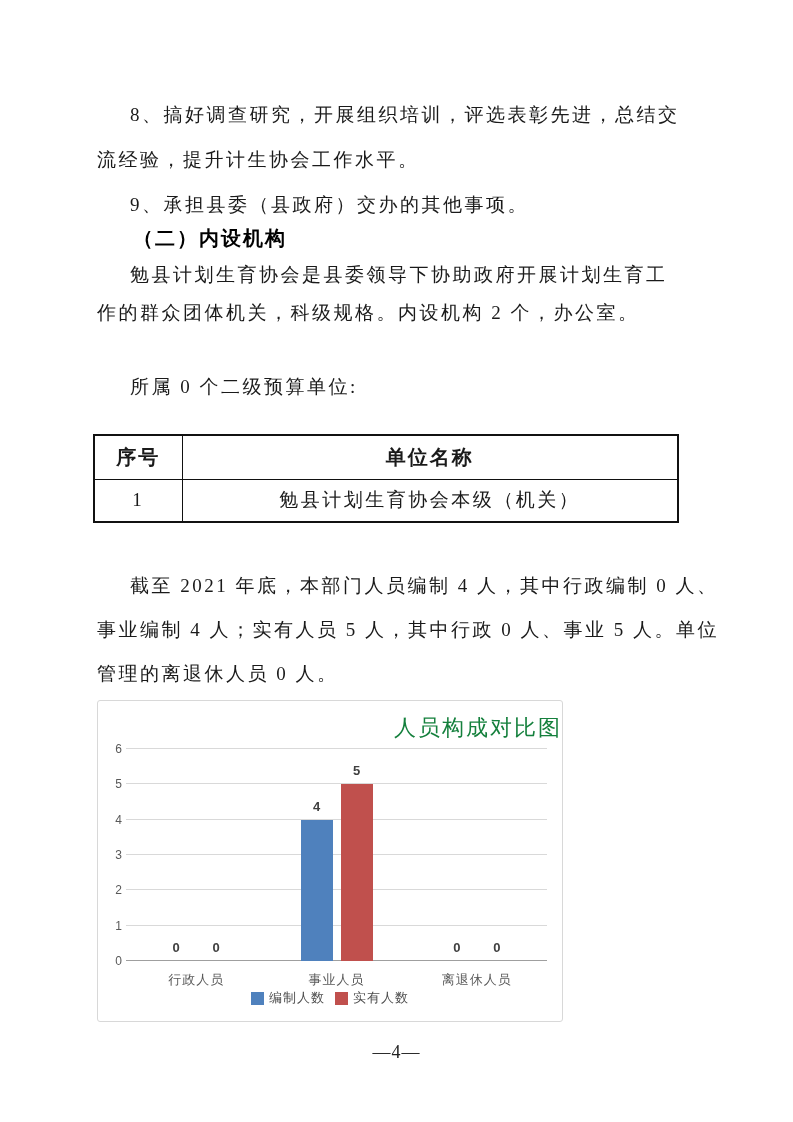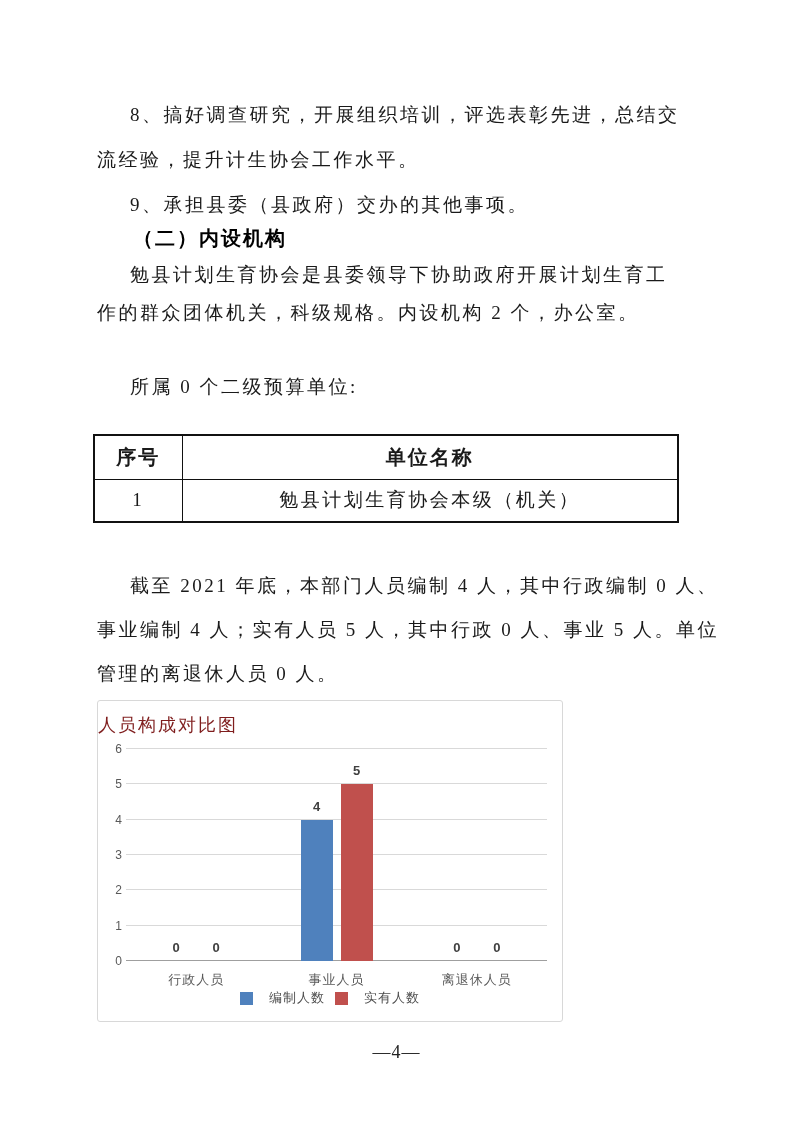--- a/index.html
+++ b/index.html
@@ -51,22 +51,22 @@
   
   .chart-box {
     position:absolute; left:97px; top:700px;
     width:466px; height:322px;
     background:#fff;
     border:1px solid #d8d8d8; border-radius:3px;
     font-family:"Liberation Sans","DejaVu Sans",sans-serif;
   }
   .chart-title {
     position:absolute; top:12px; left:0; width:100%;
-    text-align:left; font-size:18px; letter-spacing:2px;
-    color:#7f1d1d;
+    text-align:right; font-size:22px; letter-spacing:2px;
+    color:#15803d;
   }
   .chart-plot {
     position:absolute; left:28px; top:48px;
     width:421px; height:212px;
   }
   .gridline {
     position:absolute; left:0; width:421px; height:1px;
     background:#d9d9d9;
   }
   .gridline.baseline { background:#9f9f9f; }
@@ -81,21 +81,21 @@
   .bar { position:absolute; bottom:0; width:32px; }
   .bar-label {
     position:absolute; width:40px; text-align:center;
     font-size:13px; font-weight:600; color:#404040;
   }
   .chart-legend {
     position:absolute; left:0; bottom:14px; width:100%;
     display:flex; justify-content:center; align-items:center; gap:10px;
     font-size:13px; color:#4d4d4d; letter-spacing:1px;
   }
-  .legend-item { display:flex; align-items:center; gap:16px; }
+  .legend-item { display:flex; align-items:center; gap:5px; }
   .legend-swatch { width:13px; height:13px; display:inline-block; }
 
   .page-number {
     position:absolute; left:0; top:1042px; width:100%;
     text-align:center; font-size:18px; color:#222; letter-spacing:1px;
   }
 </style>
 </head>
 <body>
 

